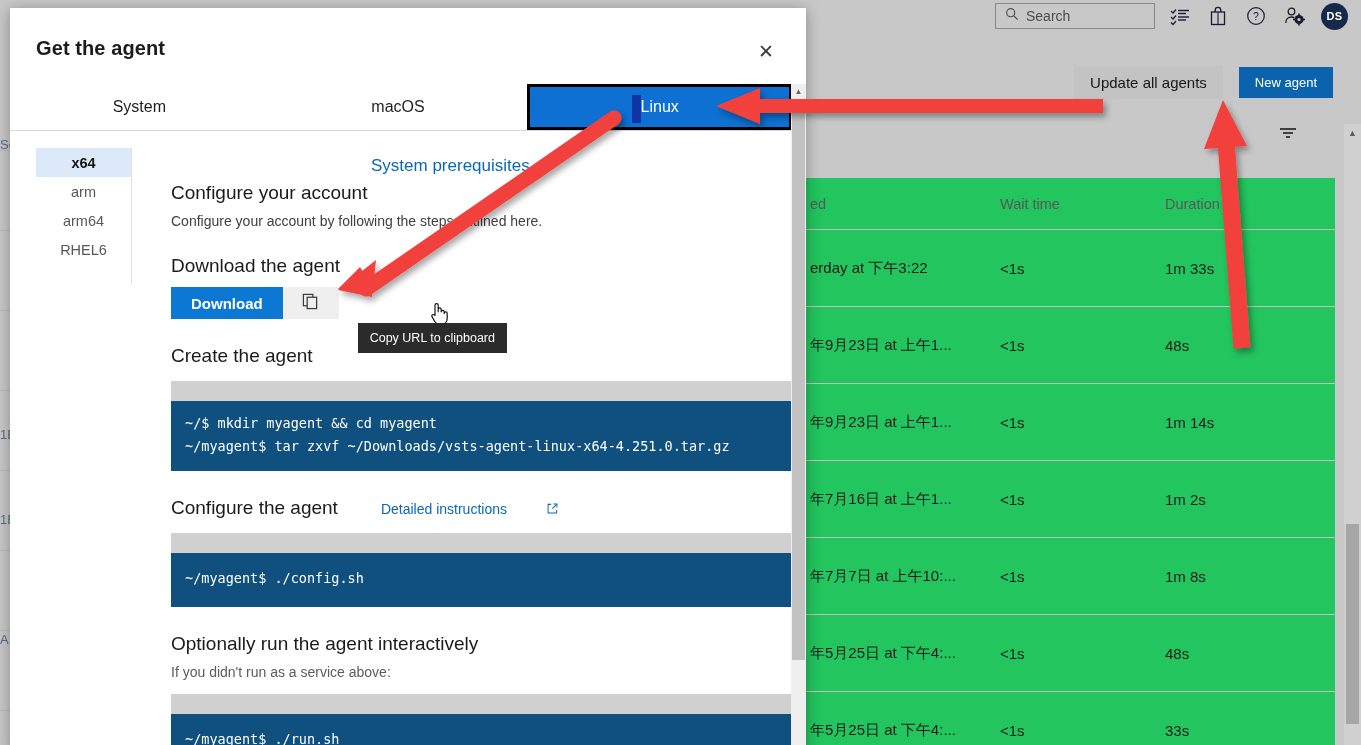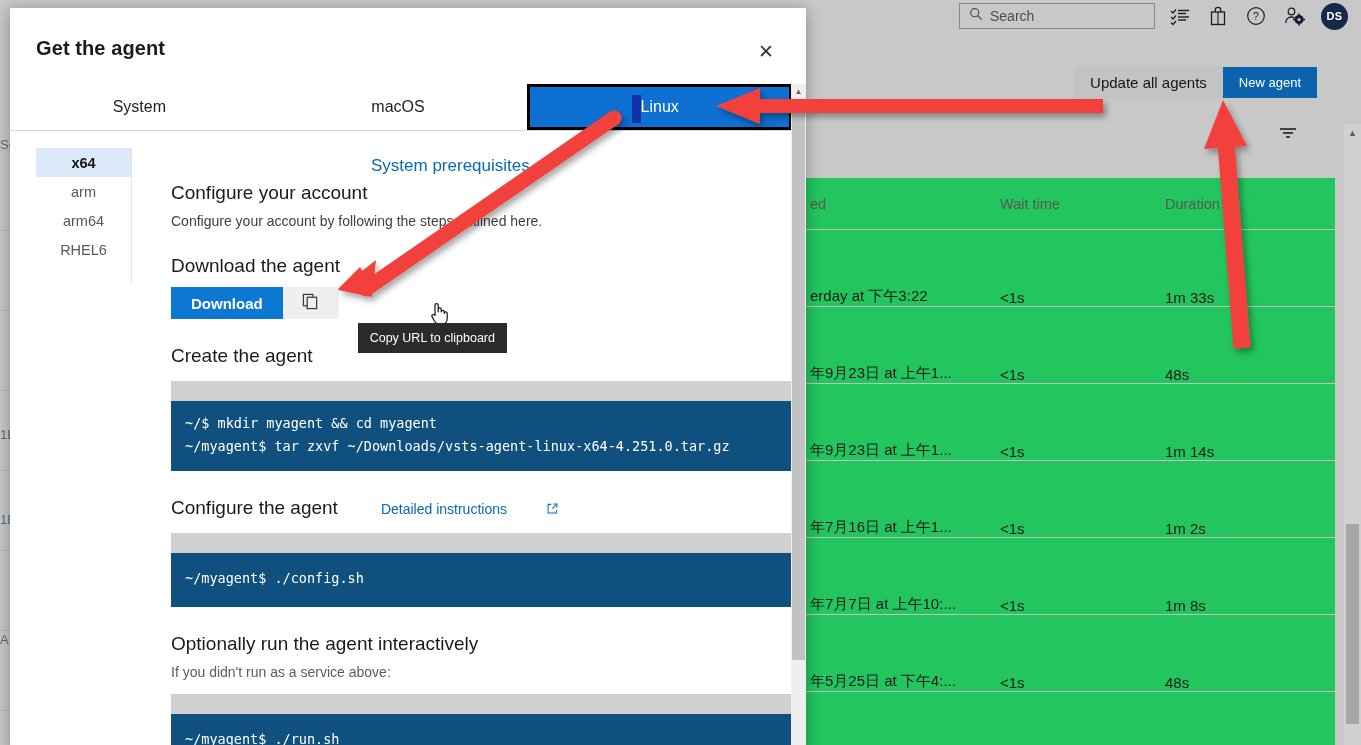--- a/index.html
+++ b/index.html
@@ -14,37 +14,37 @@
   #bg-page {
     position: absolute; inset: 0;
     background: #c8c8c8;
   }
   #bg-topbar {
     position: absolute; left: 0; top: 0; width: 1361px; height: 32px;
     background: #c8c8c8;
     display: flex; align-items: center; justify-content: flex-end;
   }
   #bg-search {
-    width: 196px; height: 26px; margin-right: 14px;
+    width: 160px; height: 26px; margin-right: 14px;
     border: 1px solid #8a8886; background: #c8c8c8;
     display: flex; align-items: center; gap: 7px; padding-left: 9px;
   }
   #bg-search .ph { font-size: 14px; color: #4c4c4c; }
   .topicon { width: 22px; height: 22px; margin-right: 16px; color: #1a1a2e; display:flex; align-items:center; justify-content:center;}
   #bg-avatar {
     width: 27px; height: 27px; border-radius: 50%;
     background: #17294a; color: #ffffff;
     font-size: 11px; font-weight: bold;
     display: flex; align-items: center; justify-content: center;
     margin-right: 13px; letter-spacing: .3px;
   }
 
   #bg-commandbar {
-    position: absolute; right: 44px; top: 66px;
-    display: flex; align-items: center; gap: 0;
+    position: absolute; right: 28px; top: 66px;
+    display: flex; align-items: center; gap: 16px;
   }
   #btn-update-all {
     background: #c3c3c3; color: #161616; border: none;
     font-size: 15px; padding: 9px 16px; line-height: 1;
     font-family: inherit;
   }
   #btn-new-agent {
     background: #0a63ac; color: #ffffff; border: none;
     font-size: 13px; padding: 9px 16px; line-height: 1;
     font-family: inherit;
@@ -58,21 +58,21 @@
   #bg-table {
     position: absolute; left: 800px; right: 26px; top: 178px; bottom: 0;
     background: #22c55e;
   }
   #bg-table .thead {
     display: flex; height: 52px; align-items: center;
     border-bottom: 1px solid #bdbdbd;
     font-size: 14.5px; color: #585858;
   }
   #bg-table .trow {
-    display: flex; height: 77px; align-items: flex-end;
+    display: flex; height: 77px; align-items: center;
     border-bottom: 1px solid #c0c0c0;
     font-size: 15px; color: #1c1c1c;
   }
   #bg-table .c0 { width: 200px; padding-left: 10px; white-space: nowrap; overflow: hidden; }
   #bg-table .c1 { width: 165px; }
   #bg-table .c2 { width: 160px; }
 
   #bg-leftstrip {
     position: absolute; left: 0; top: 32px; width: 12px; bottom: 0;
     background: #c8c8c8;

